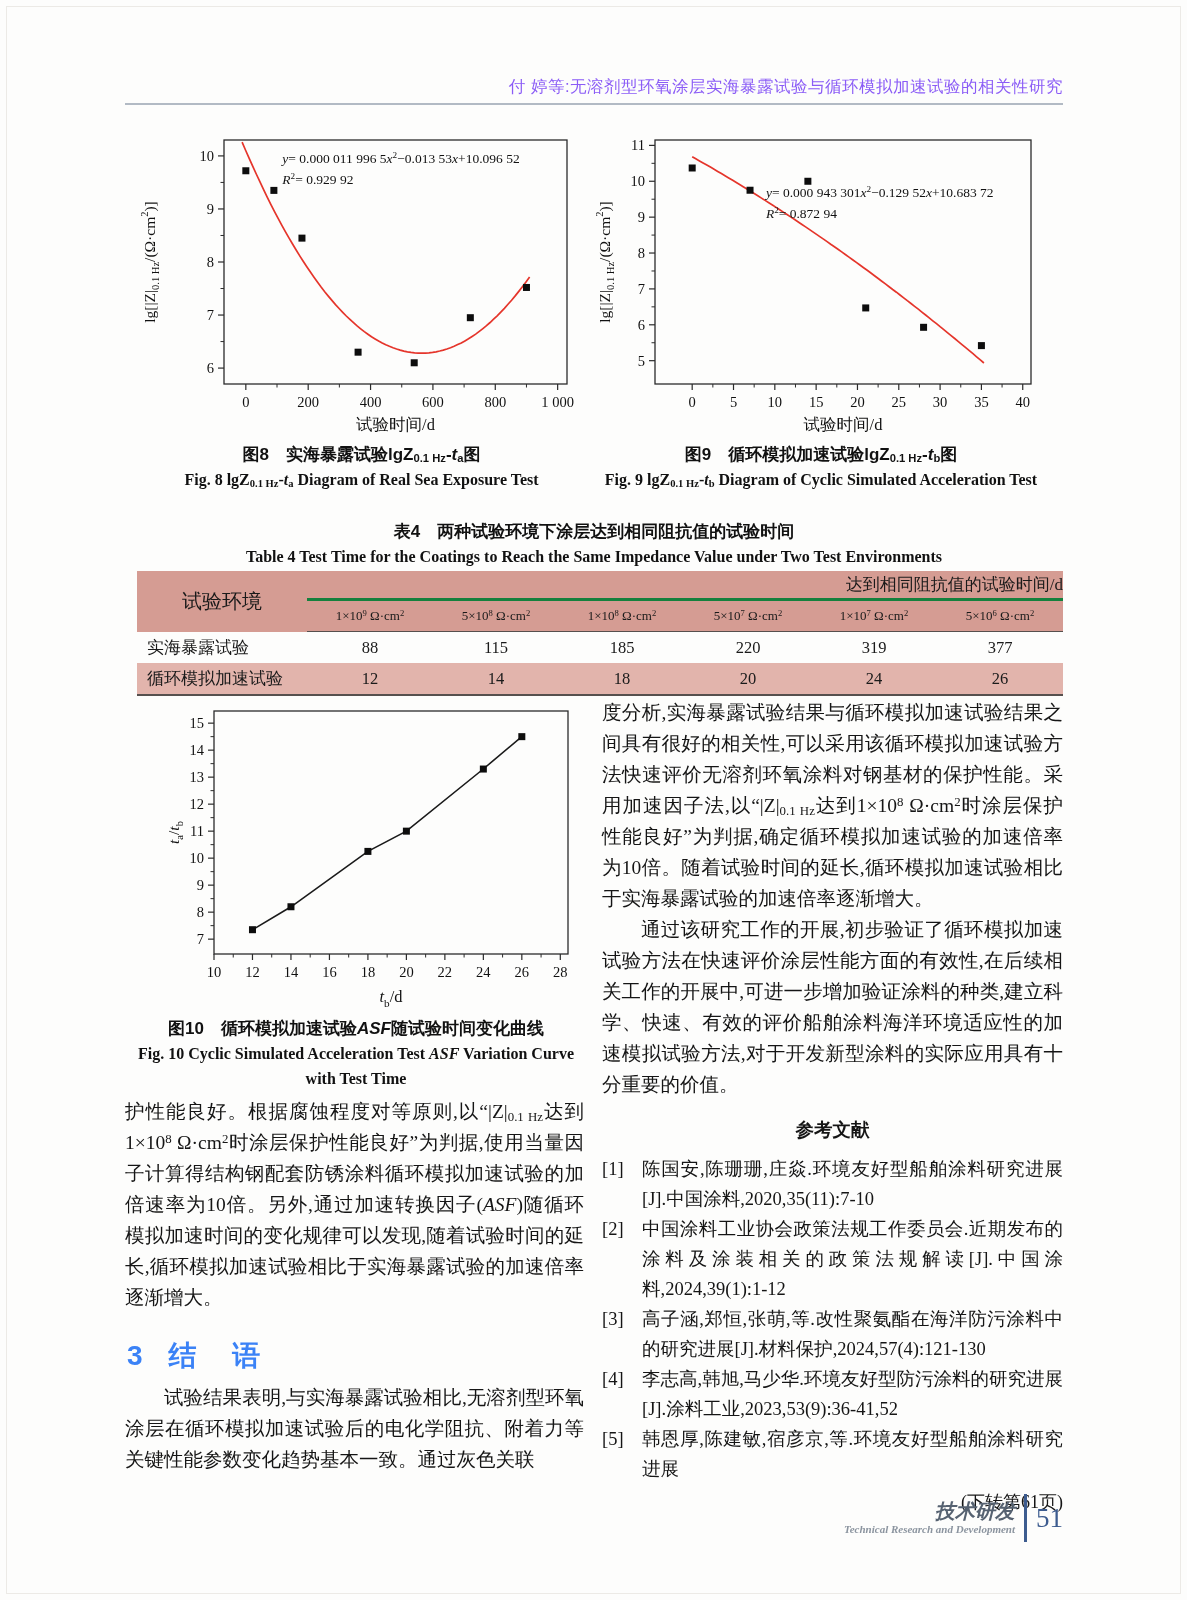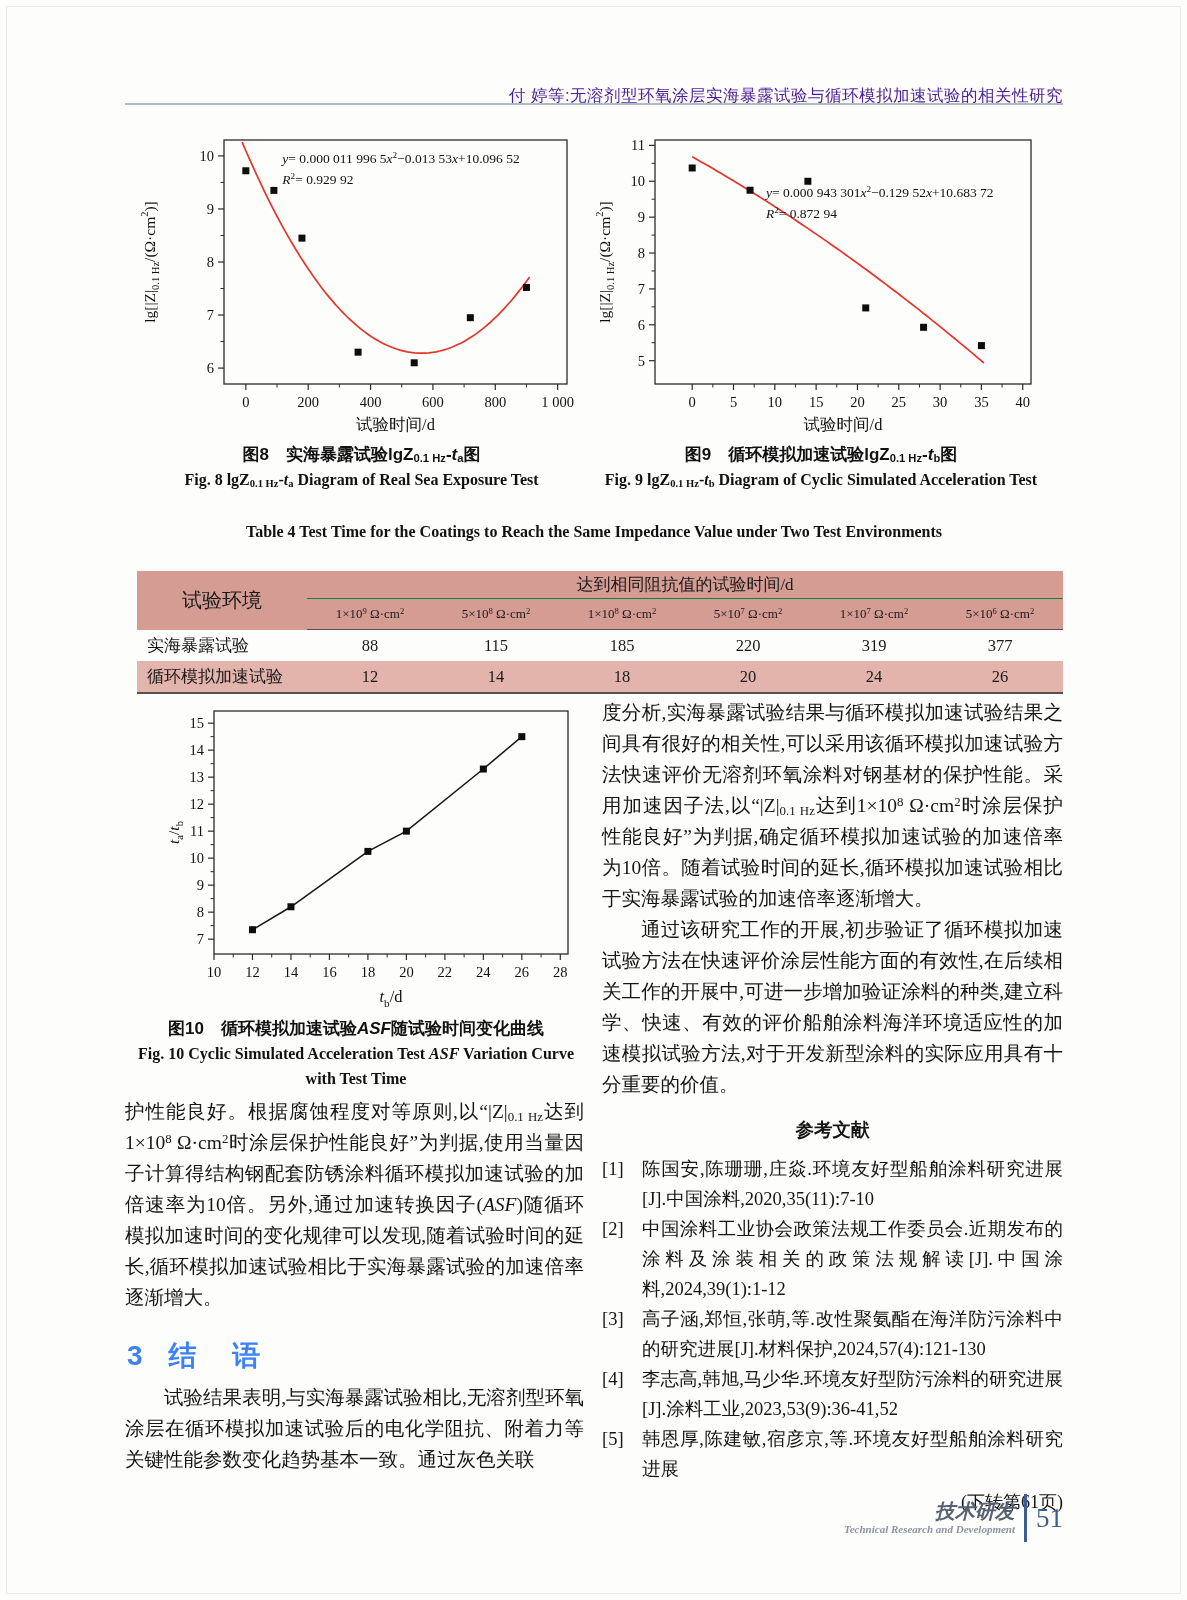--- a/index.html
+++ b/index.html
@@ -2,41 +2,41 @@
 <html><head>
 <meta charset="utf-8">
 <style>
   html,body{margin:0;padding:0;}
   body{
     width:1187px;height:1600px;position:relative;background:#fdfdfc;
     font-family:"Liberation Serif",serif;color:#1a1a1a;overflow:hidden;
   }
   .frame{position:absolute;left:6px;top:6px;right:6px;bottom:6px;border:1px solid #eceae6;pointer-events:none;}
   
-  .running-head{position:absolute;top:85px;right:124px;font-family:"Liberation Sans",sans-serif;
-    font-size:16.5px;color:#4c1d95;letter-spacing:0.5px;}
+  .running-head{position:absolute;top:76px;right:124px;font-family:"Liberation Sans",sans-serif;
+    font-size:16.5px;color:#8b5cf6;letter-spacing:0.5px;}
   .header-rule{position:absolute;top:103px;left:125px;right:124px;border-top:2px solid #b2bac4;}
   
   .fig{position:absolute;}
   .fig8{left:138px;top:126px;}
   .fig9{left:593px;top:126px;}
   .fig10{left:162px;top:697px;}
   .caption{position:absolute;text-align:center;line-height:25px;}
   .cap8{left:138px;top:442px;width:447px;}
   .cap9{left:585px;top:442px;width:472px;}
   .cap10{left:130px;top:1016px;width:452px;}
   .cap-cn{font-family:"Liberation Sans",sans-serif;font-weight:bold;font-size:17px;color:#111;}
   .cap-en{font-family:"Liberation Serif",serif;font-weight:bold;font-size:16px;color:#111;}
   
   .tbl-caption{position:absolute;left:125px;right:124px;top:519px;text-align:center;line-height:25px;}
   .t4{position:absolute;left:137px;top:571px;width:926px;border-collapse:collapse;table-layout:fixed;}
   .t4 th,.t4 td{font-weight:normal;padding:0;text-align:center;}
   .t4 .hdr{background:#d59c93;}
   .t4 .env{font-size:20px;width:170px;}
-  .t4 .span-h{font-size:17px;height:27px;border-bottom:1px solid #15803d;}
+  .t4 .span-h{font-size:17px;height:27px;border-bottom:3px solid #15803d;text-align:right;}
   .t4 .unit{font-size:13px;height:30px;border-bottom:1.5px solid #56504e;}
   .t4 td{font-size:16.5px;height:31px;}
   .t4 .rowlabel{text-align:left;padding-left:10px;font-size:17px;}
   .t4 tr.shaded td{background:#e2b4ac;}
   .t4 tbody tr:last-child td{border-bottom:2px solid #56504e;}
   
   .col{position:absolute;text-align:justify;font-size:19.5px;line-height:31px;color:#151515;}
   .left-col{left:125px;top:1096px;width:459px;}
   .right-col{left:602px;top:697px;width:461px;}
   .col p{margin:0;}
@@ -181,20 +181,21 @@
 <div class="caption cap8">
   <div class="cap-cn">图8　实海暴露试验lgZ<sub>0.1 Hz</sub>-<i>t</i><sub>a</sub>图</div>
   <div class="cap-en">Fig. 8  lgZ<sub>0.1 Hz</sub>-<i>t</i><sub>a</sub> Diagram of Real Sea Exposure Test</div>
 </div>
 <div class="caption cap9">
   <div class="cap-cn">图9　循环模拟加速试验lgZ<sub>0.1 Hz</sub>-<i>t</i><sub>b</sub>图</div>
   <div class="cap-en">Fig. 9  lgZ<sub>0.1 Hz</sub>-<i>t</i><sub>b</sub> Diagram of Cyclic Simulated Acceleration Test</div>
 </div>
 
 <div class="tbl-caption">
+  <div class="cap-cn">表4　两种试验环境下涂层达到相同阻抗值的试验时间</div>
   <div class="cap-en">Table 4  Test Time for the Coatings to Reach the Same Impedance Value under Two Test Environments</div>
 </div>
 
 <table class="t4">
   <thead>
       <tr>
         <th rowspan="2" class="hdr env">试验环境</th>
         <th colspan="6" class="hdr span-h">达到相同阻抗值的试验时间/d</th>
       </tr>
       <tr>

